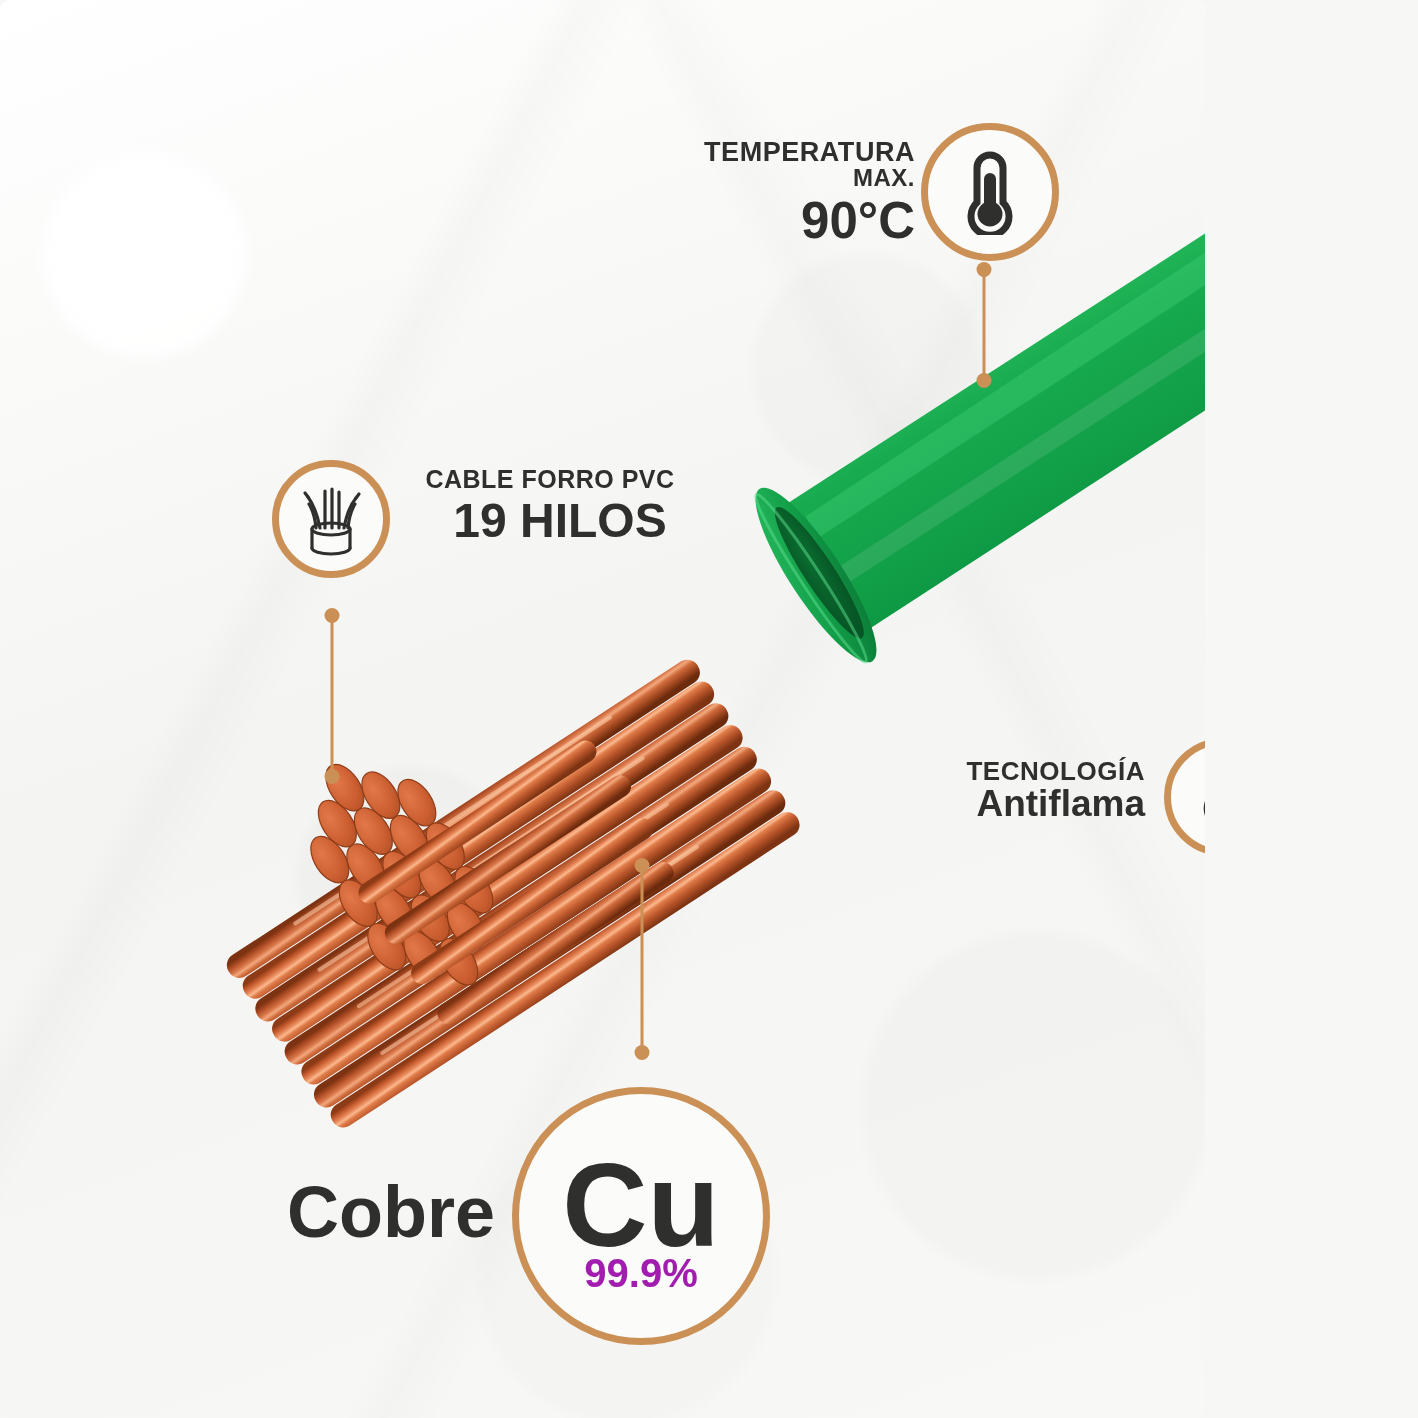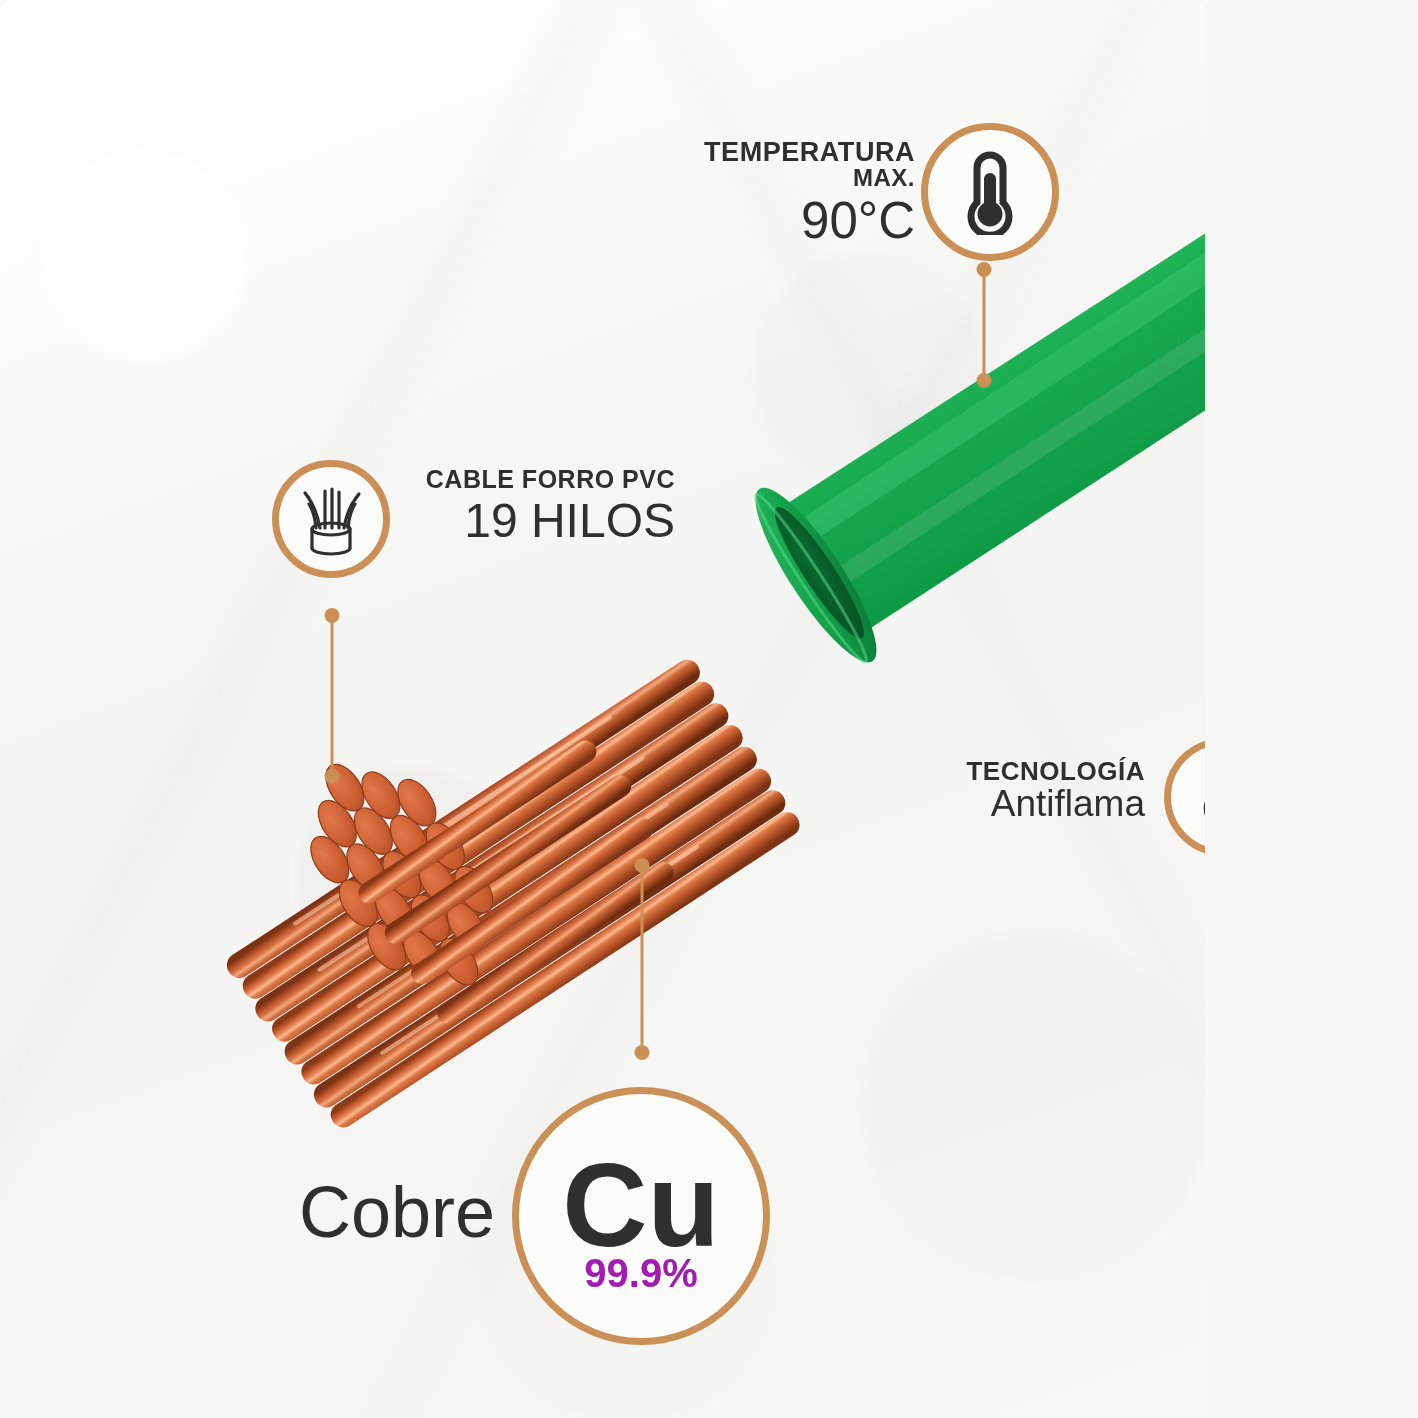--- a/index.html
+++ b/index.html
@@ -40,21 +40,21 @@
     display:flex;align-items:center;justify-content:center;
   }
   .badge-ring{border:7px solid #cb9055;}
 
   .lbl{position:absolute;color:#2f2f2e;}
   .lbl .l1{
     font-weight:bold;letter-spacing:.02em;line-height:1.04;
     font-family:"Liberation Sans", sans-serif;
   }
   .lbl .l2{
-    font-weight:normal;line-height:1.0;
+    font-weight:bold;line-height:1.0;
     font-family:"Liberation Sans", sans-serif;
   }
 
   .conn{position:absolute;}
   .conn .stem{
     position:absolute;left:50%;transform:translateX(-50%);
     width:3px;background:#cb9055;top:7px;bottom:7px;
   }
   .conn .dot{
     position:absolute;left:50%;transform:translateX(-50%);
@@ -243,21 +243,21 @@
         <path d="M57 16 l3 -4"></path>
 
         <ellipse cx="32" cy="47" rx="19" ry="6"></ellipse>
         <path d="M13 47 V66"></path>
         <path d="M51 47 V66"></path>
         <path d="M13 66 a19 6 0 0 0 38 0"></path>
       </g>
     </svg>
   </div>
 
-  <div class="lbl" style="left:425px;top:466px;width:250px;text-align:right;">
+  <div class="lbl" style="left:425px;top:466px;width:250px;text-align:center;">
     <div class="l1" style="font-size:25px;">CABLE FORRO PVC</div>
     <div class="l2" style="font-size:48px;margin-top:5px;margin-left:20px;">19 HILOS</div>
   </div>
 
   <div class="conn" style="left:324px;top:608px;width:15px;height:176px;">
     <span class="dot top"></span>
     <span class="stem"></span>
     <span class="dot bot"></span>
   </div>
 

